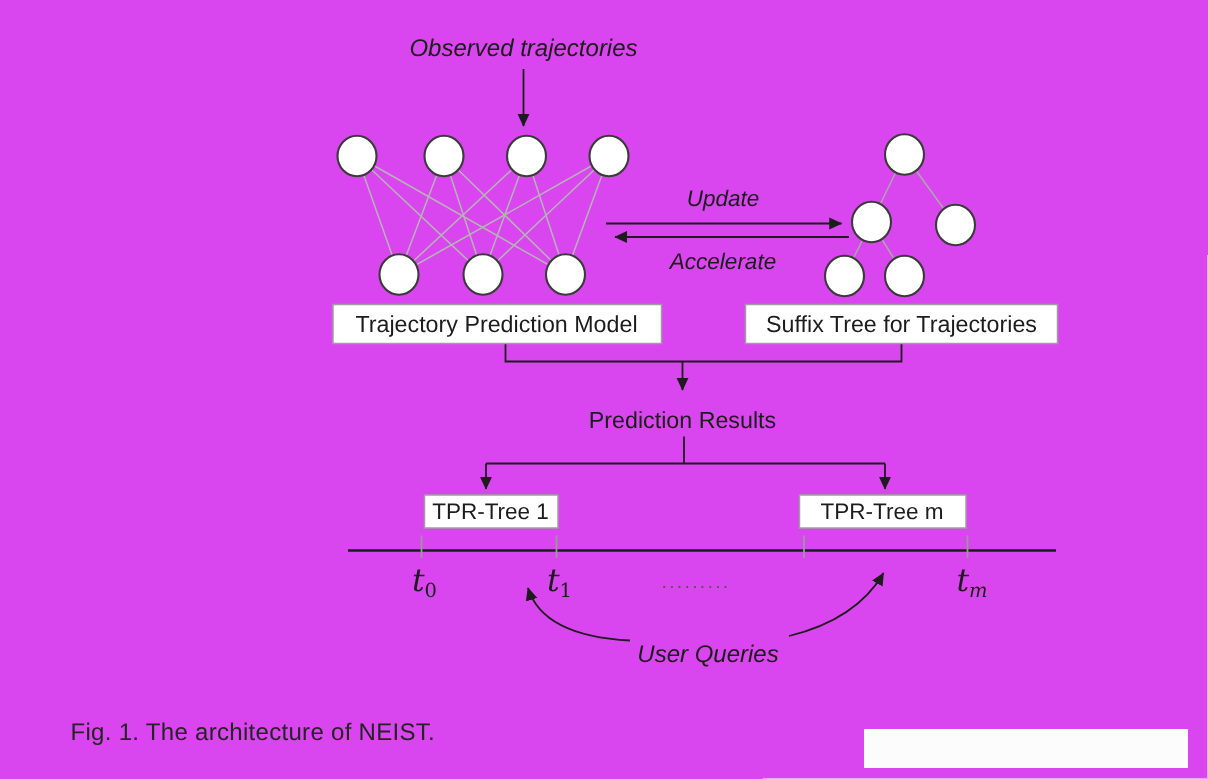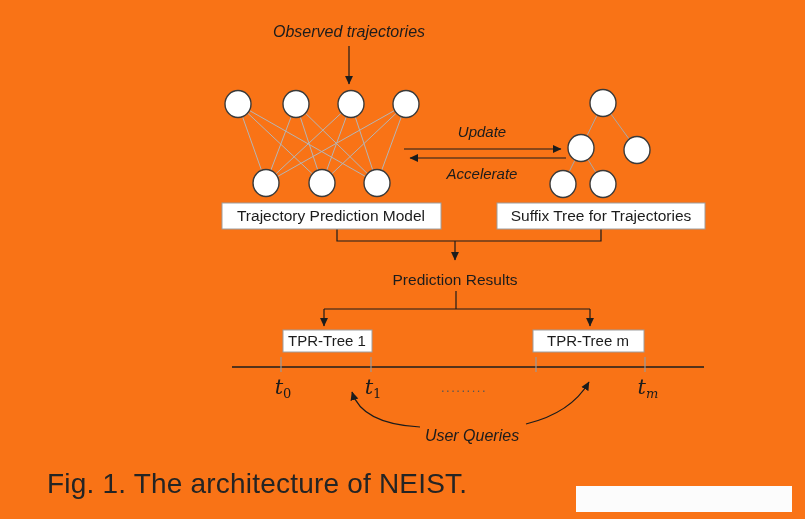--- a/index.html
+++ b/index.html
@@ -4,21 +4,21 @@
 <style>
   html, body {
     margin: 0; padding: 0;
     background: #ffffff;
     font-family: "Liberation Sans", sans-serif;
   }
   .stage {
     position: relative;
     width: 805px;
     height: 519px;
-    background: #f97316;
+    background: #d946ef;
     overflow: hidden;
   }
   svg { display: block; }
   svg text {
     fill: #1c1c1c;
     font-family: "Liberation Sans", sans-serif;
   }
   .lbl  { font-size: 15.5px; }
   .lbl-sm { font-size: 15px; }
   .ital { font-style: italic; font-size: 15px; }
@@ -27,22 +27,22 @@
     font-family: "DejaVu Serif", serif;
     font-style: italic;
     font-size: 21px;
   }
   .tsub    { font-size: 13px; font-style: normal; }
   .tsub-it { font-size: 13px; font-style: italic; }
   .dots { font-size: 13px; letter-spacing: 1.5px; fill: #555555; }
   .caption {
     position: absolute;
     left: 47px;
-    top: 468px;
-    font-size: 28px;
+    top: 480px;
+    font-size: 16px;
     color: #242424;
     letter-spacing: 0.2px;
   }
   .scan-artifact {
     position: absolute;
     left: 576px;
     top: 486px;
     width: 216px;
     height: 26px;
     background: #fcfcfc;

